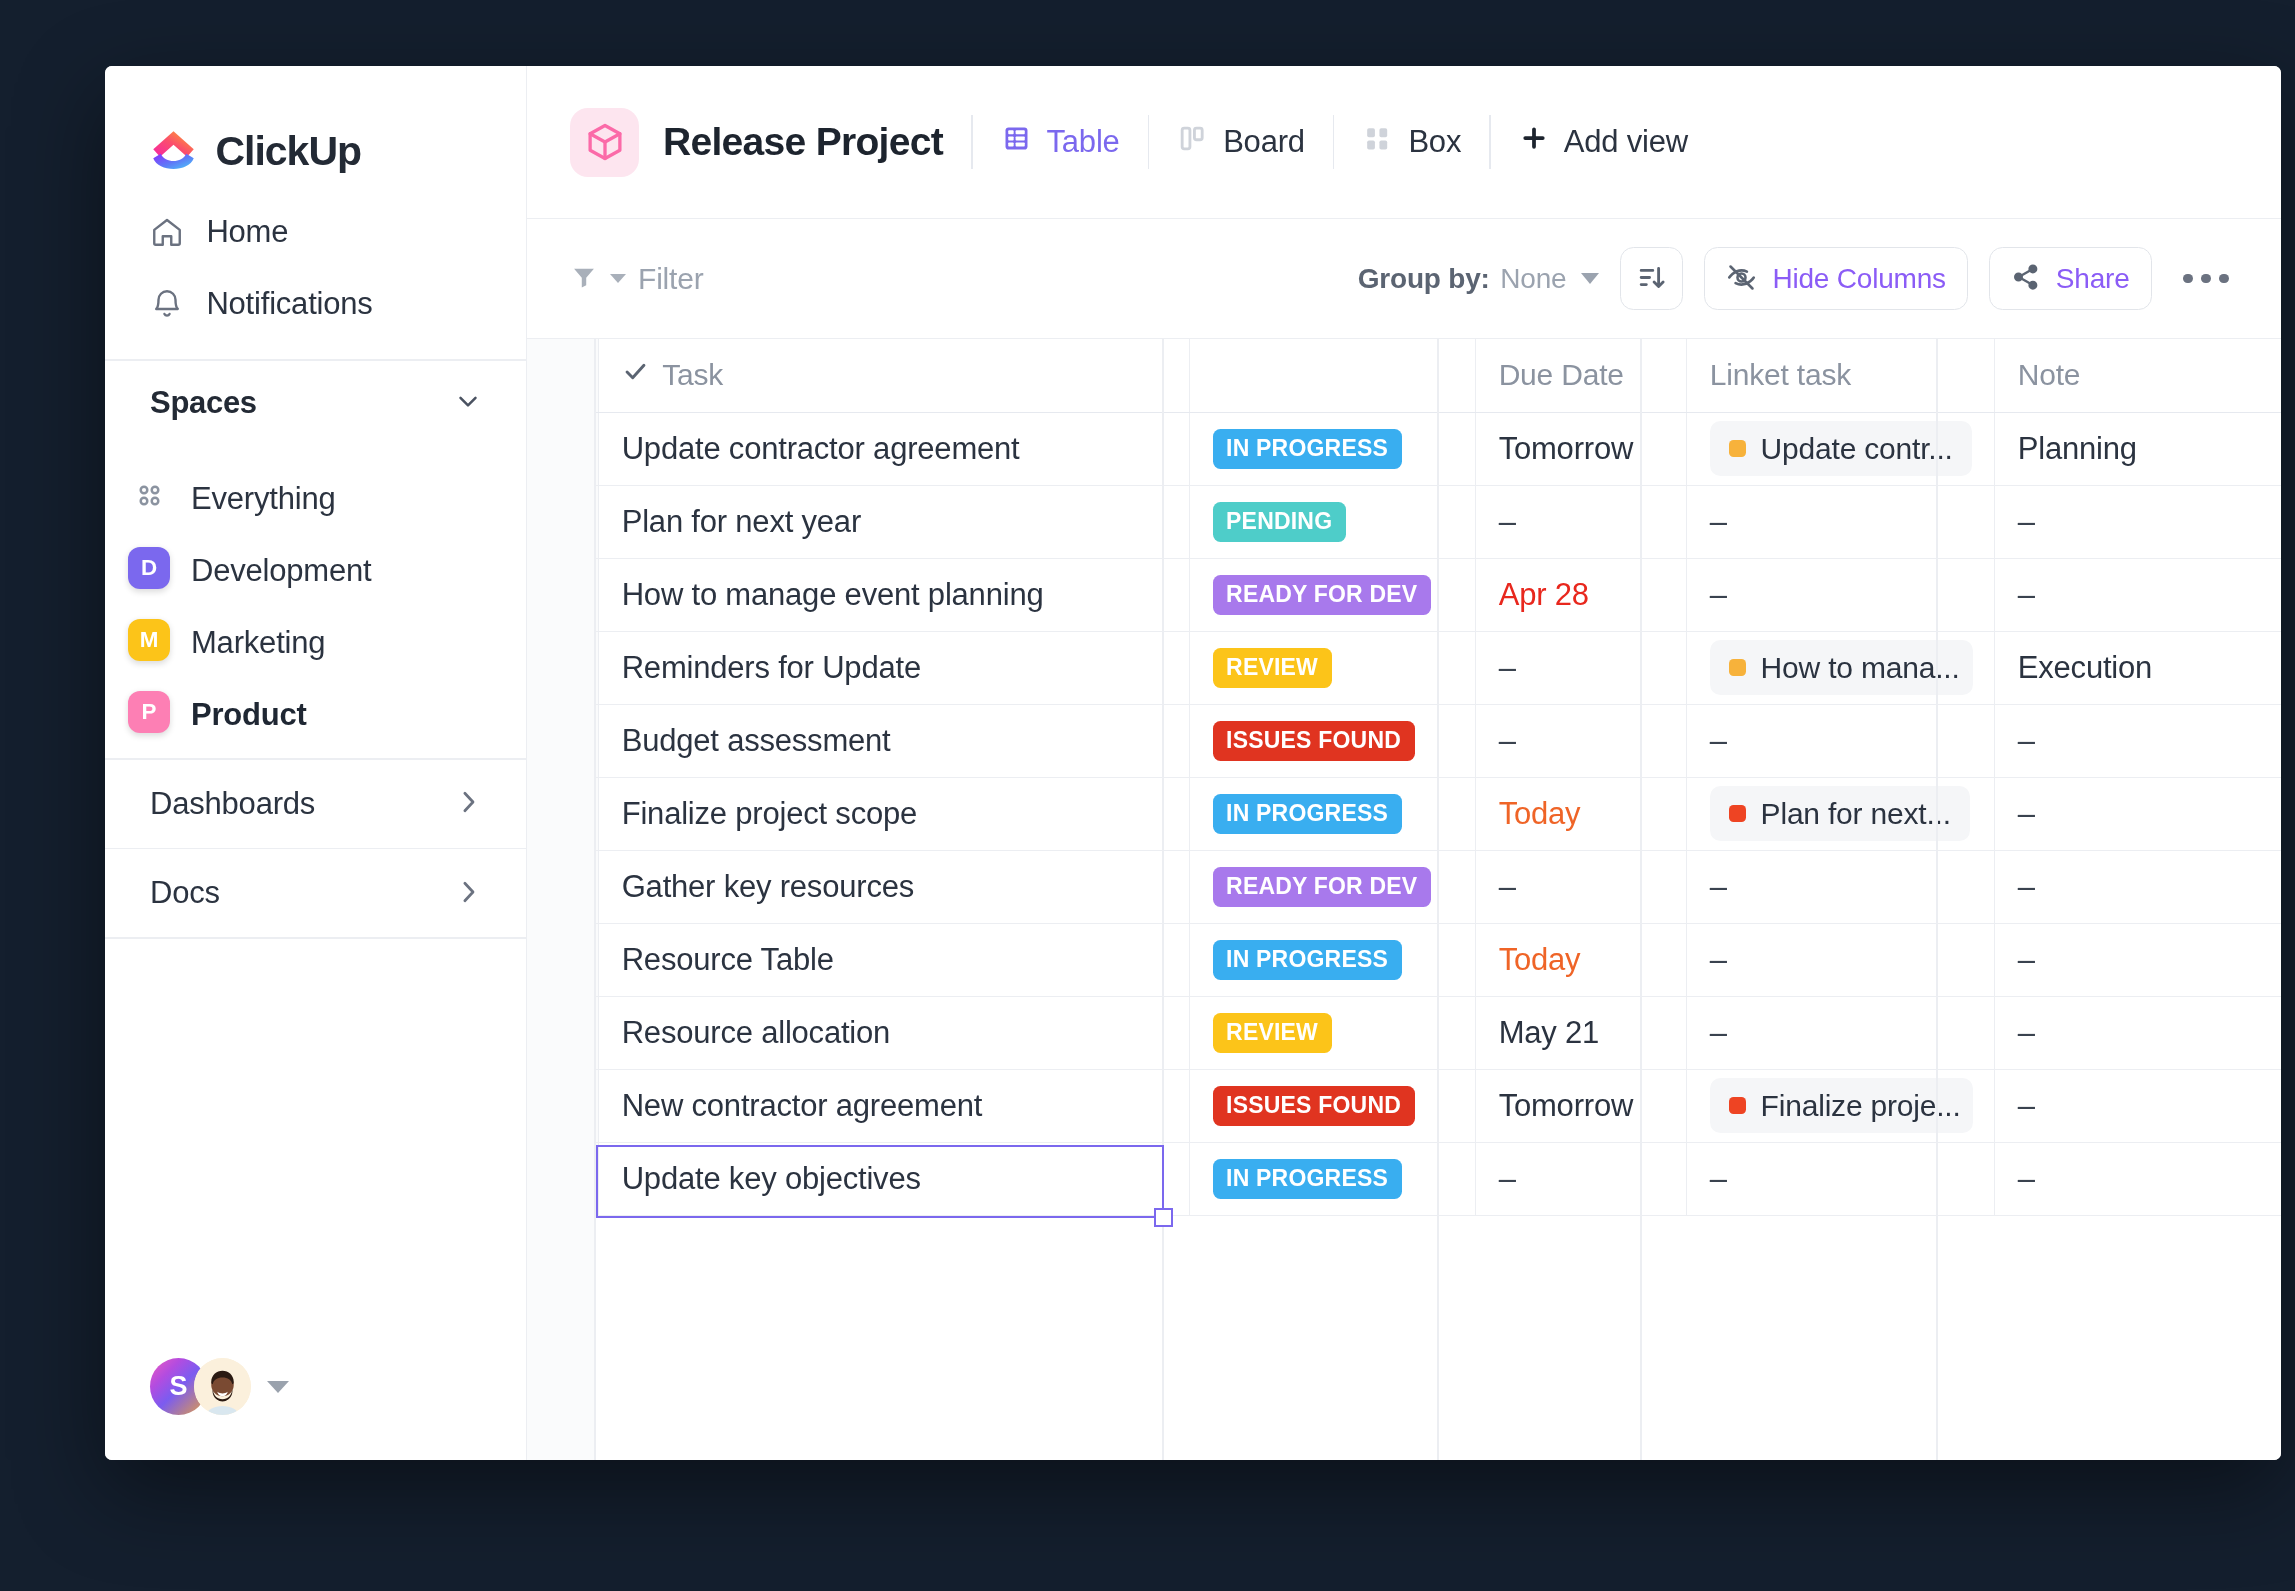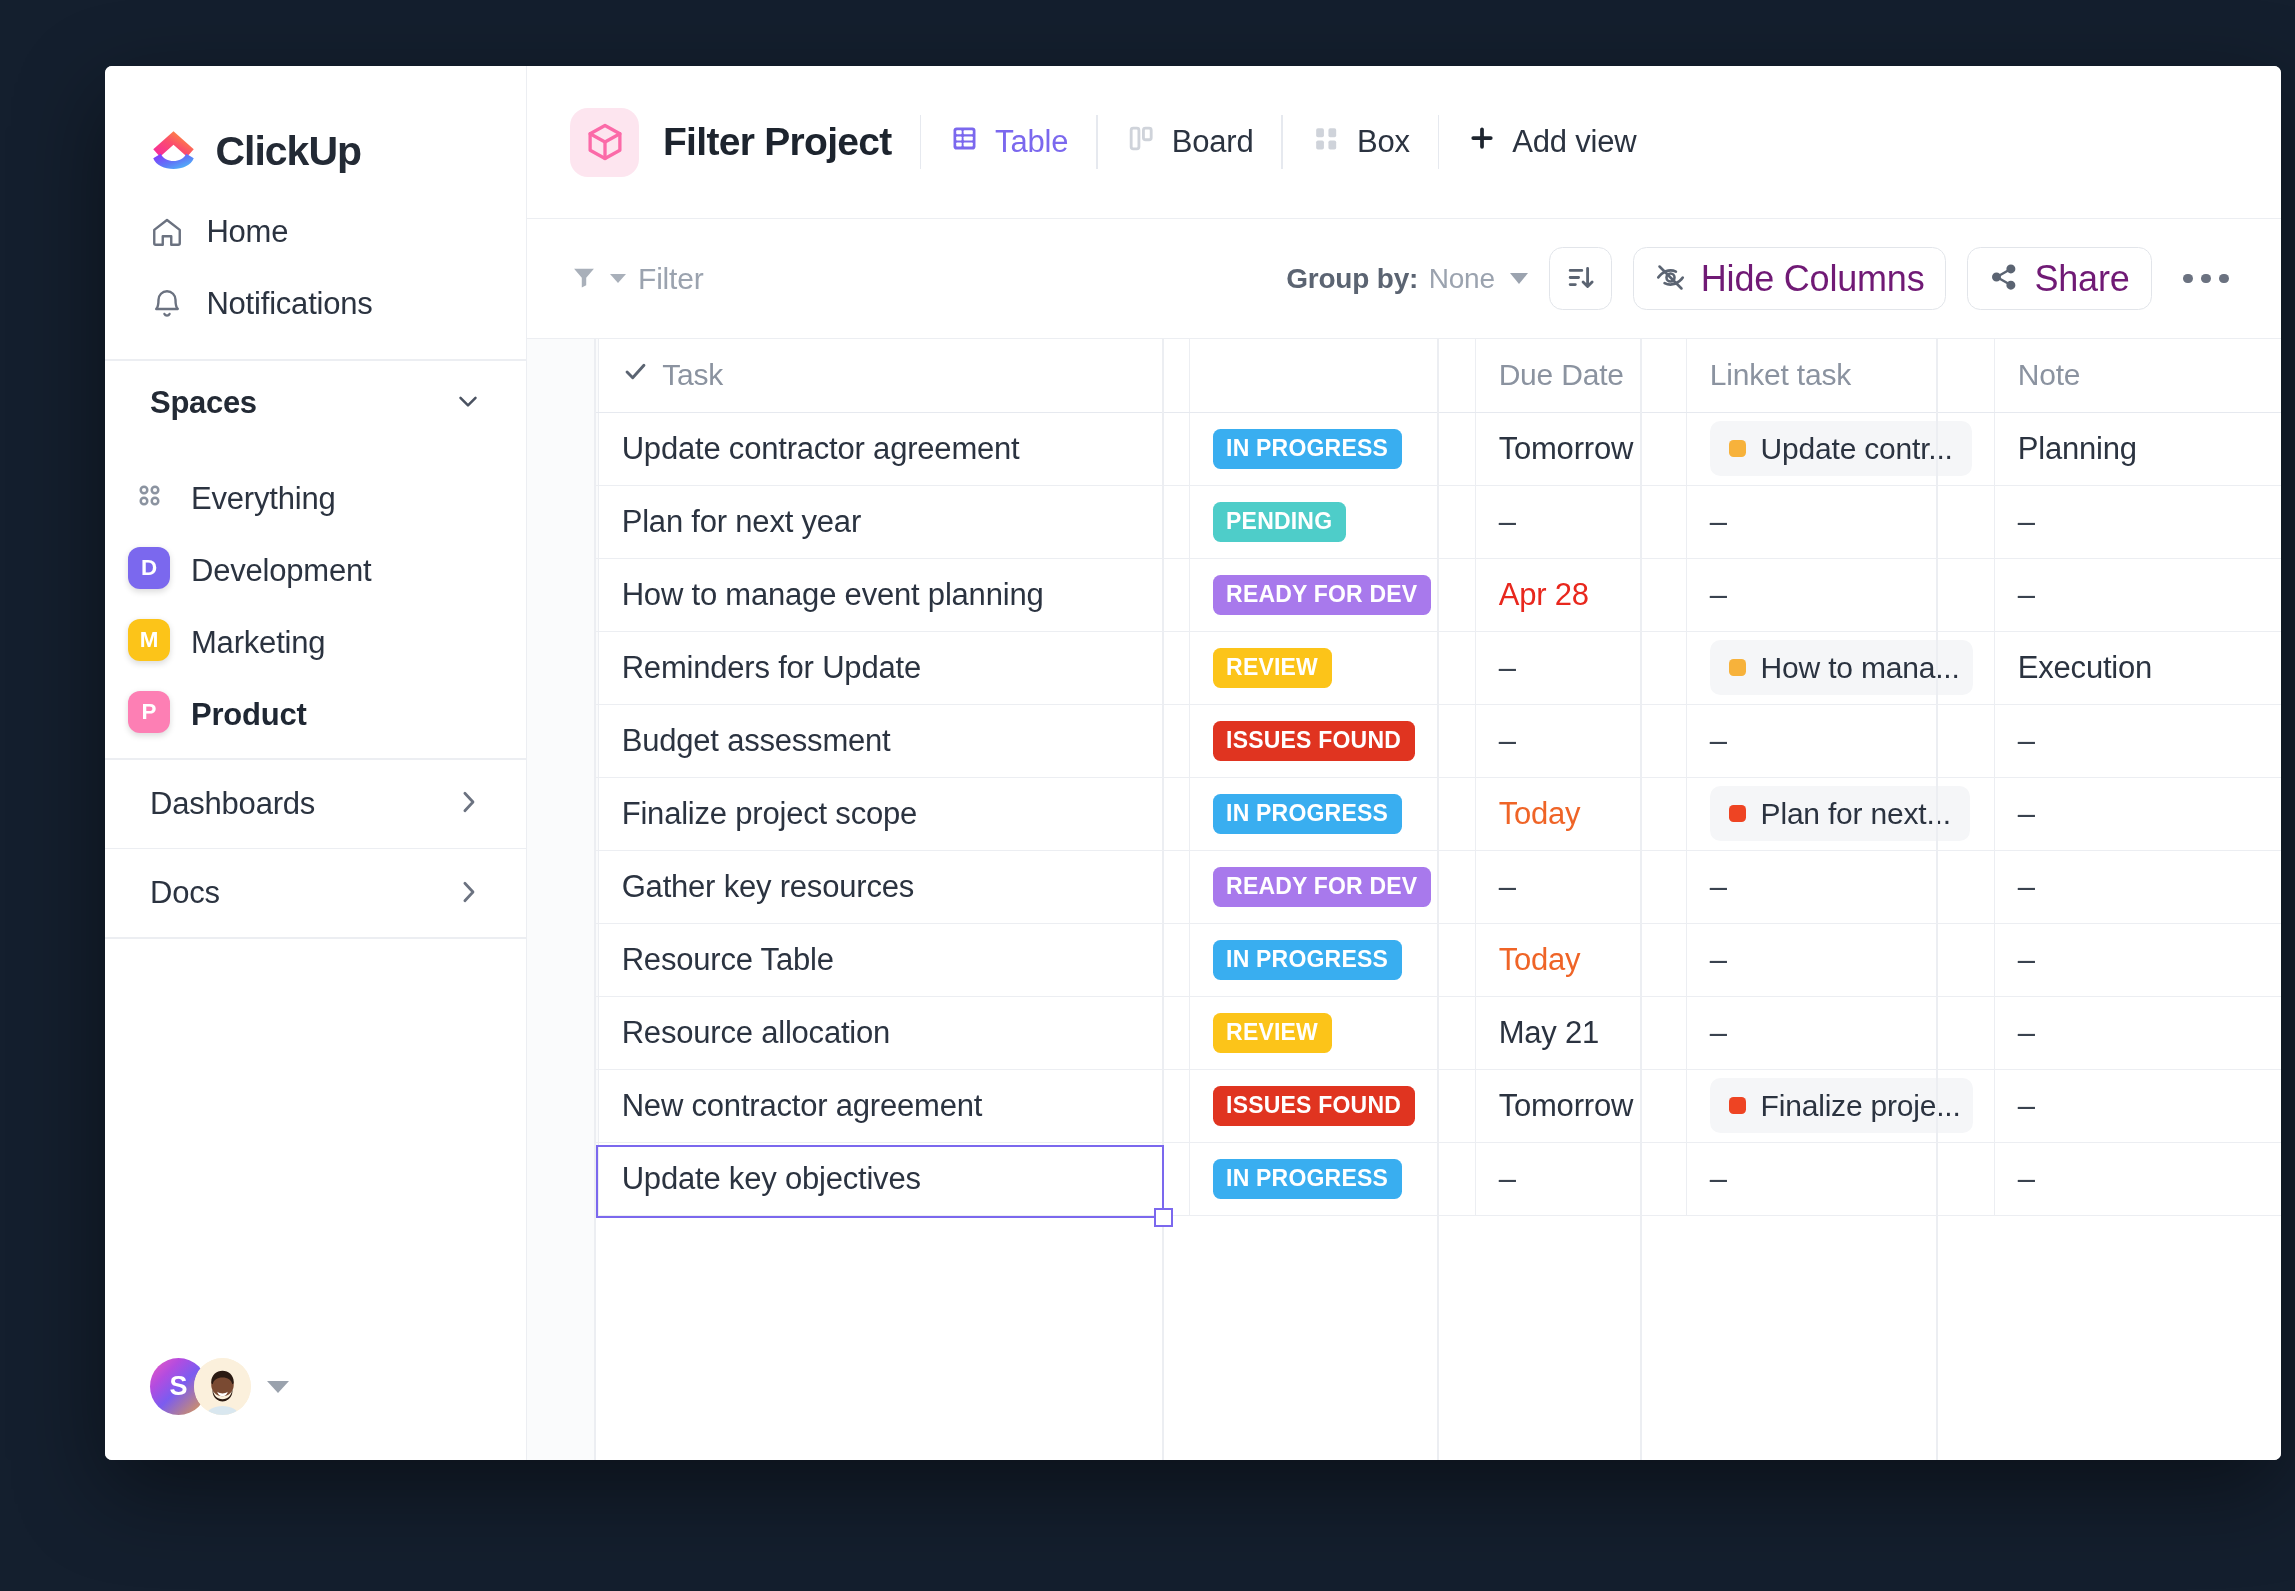--- a/index.html
+++ b/index.html
@@ -193,21 +193,21 @@
   }
   .tbtn {
     height: 63px;
     border: 1.5px solid #e2e5ea;
     border-radius: 13.5px;
     background: #fff;
     display: flex; align-items: center; gap: 15px;
     padding: 0 21px;
     cursor: pointer;
   }
-  .tbtn-label { font-size: 36px; color: #701a75; letter-spacing: -0.2px; white-space: nowrap; }
+  .tbtn-label { font-size: 28px; color: #8b5cf6; letter-spacing: -0.2px; white-space: nowrap; }
   .tbtn.square { width: 63px; padding: 0; justify-content: center; }
   .dots { display: flex; gap: 8.2px; padding: 0 10.5px; cursor: pointer; }
   .dots i { width: 9.7px; height: 9.7px; border-radius: 50%; background: #6b7280; display: block; }
 
   
   #grid { flex: 1; position: relative; overflow: hidden; }
   table { border-collapse: collapse; width: 100%; table-layout: fixed; }
 
   col.c-num   { width: 69px; }
   col.c-task  { width: 568px; }
@@ -424,21 +424,21 @@
   <section id="main">
 
     <header id="topbar">
       <span class="proj-icon">
         <svg width="42" height="42" viewBox="0 0 24 24" fill="none" stroke="#fb6aa8" stroke-width="1.9" stroke-linecap="round" stroke-linejoin="round">
           <path d="M12 2.6 L20.5 7.3 V16.7 L12 21.4 L3.5 16.7 V7.3 Z"></path>
           <path d="M3.5 7.3 L12 12 L20.5 7.3"></path>
           <path d="M12 12 V21.4"></path>
         </svg>
       </span>
-      <span class="proj-title">Filter Project</span>
+      <span class="proj-title">Release Project</span>
 
       <span class="vsep"></span>
 
       <span class="view-tab active">
         <span>
           <svg width="31" height="31" viewBox="0 0 24 24" fill="#7b68ee">
             <rect x="3.5" y="3.5" width="17" height="17" rx="2.4" fill="#7b68ee"></rect>
             <g fill="#fff">
               <rect x="5.6" y="5.7" width="4.2" height="3.1" rx="0.6"></rect>
               <rect x="11.3" y="5.7" width="7.1" height="3.1" rx="0.6"></rect>

